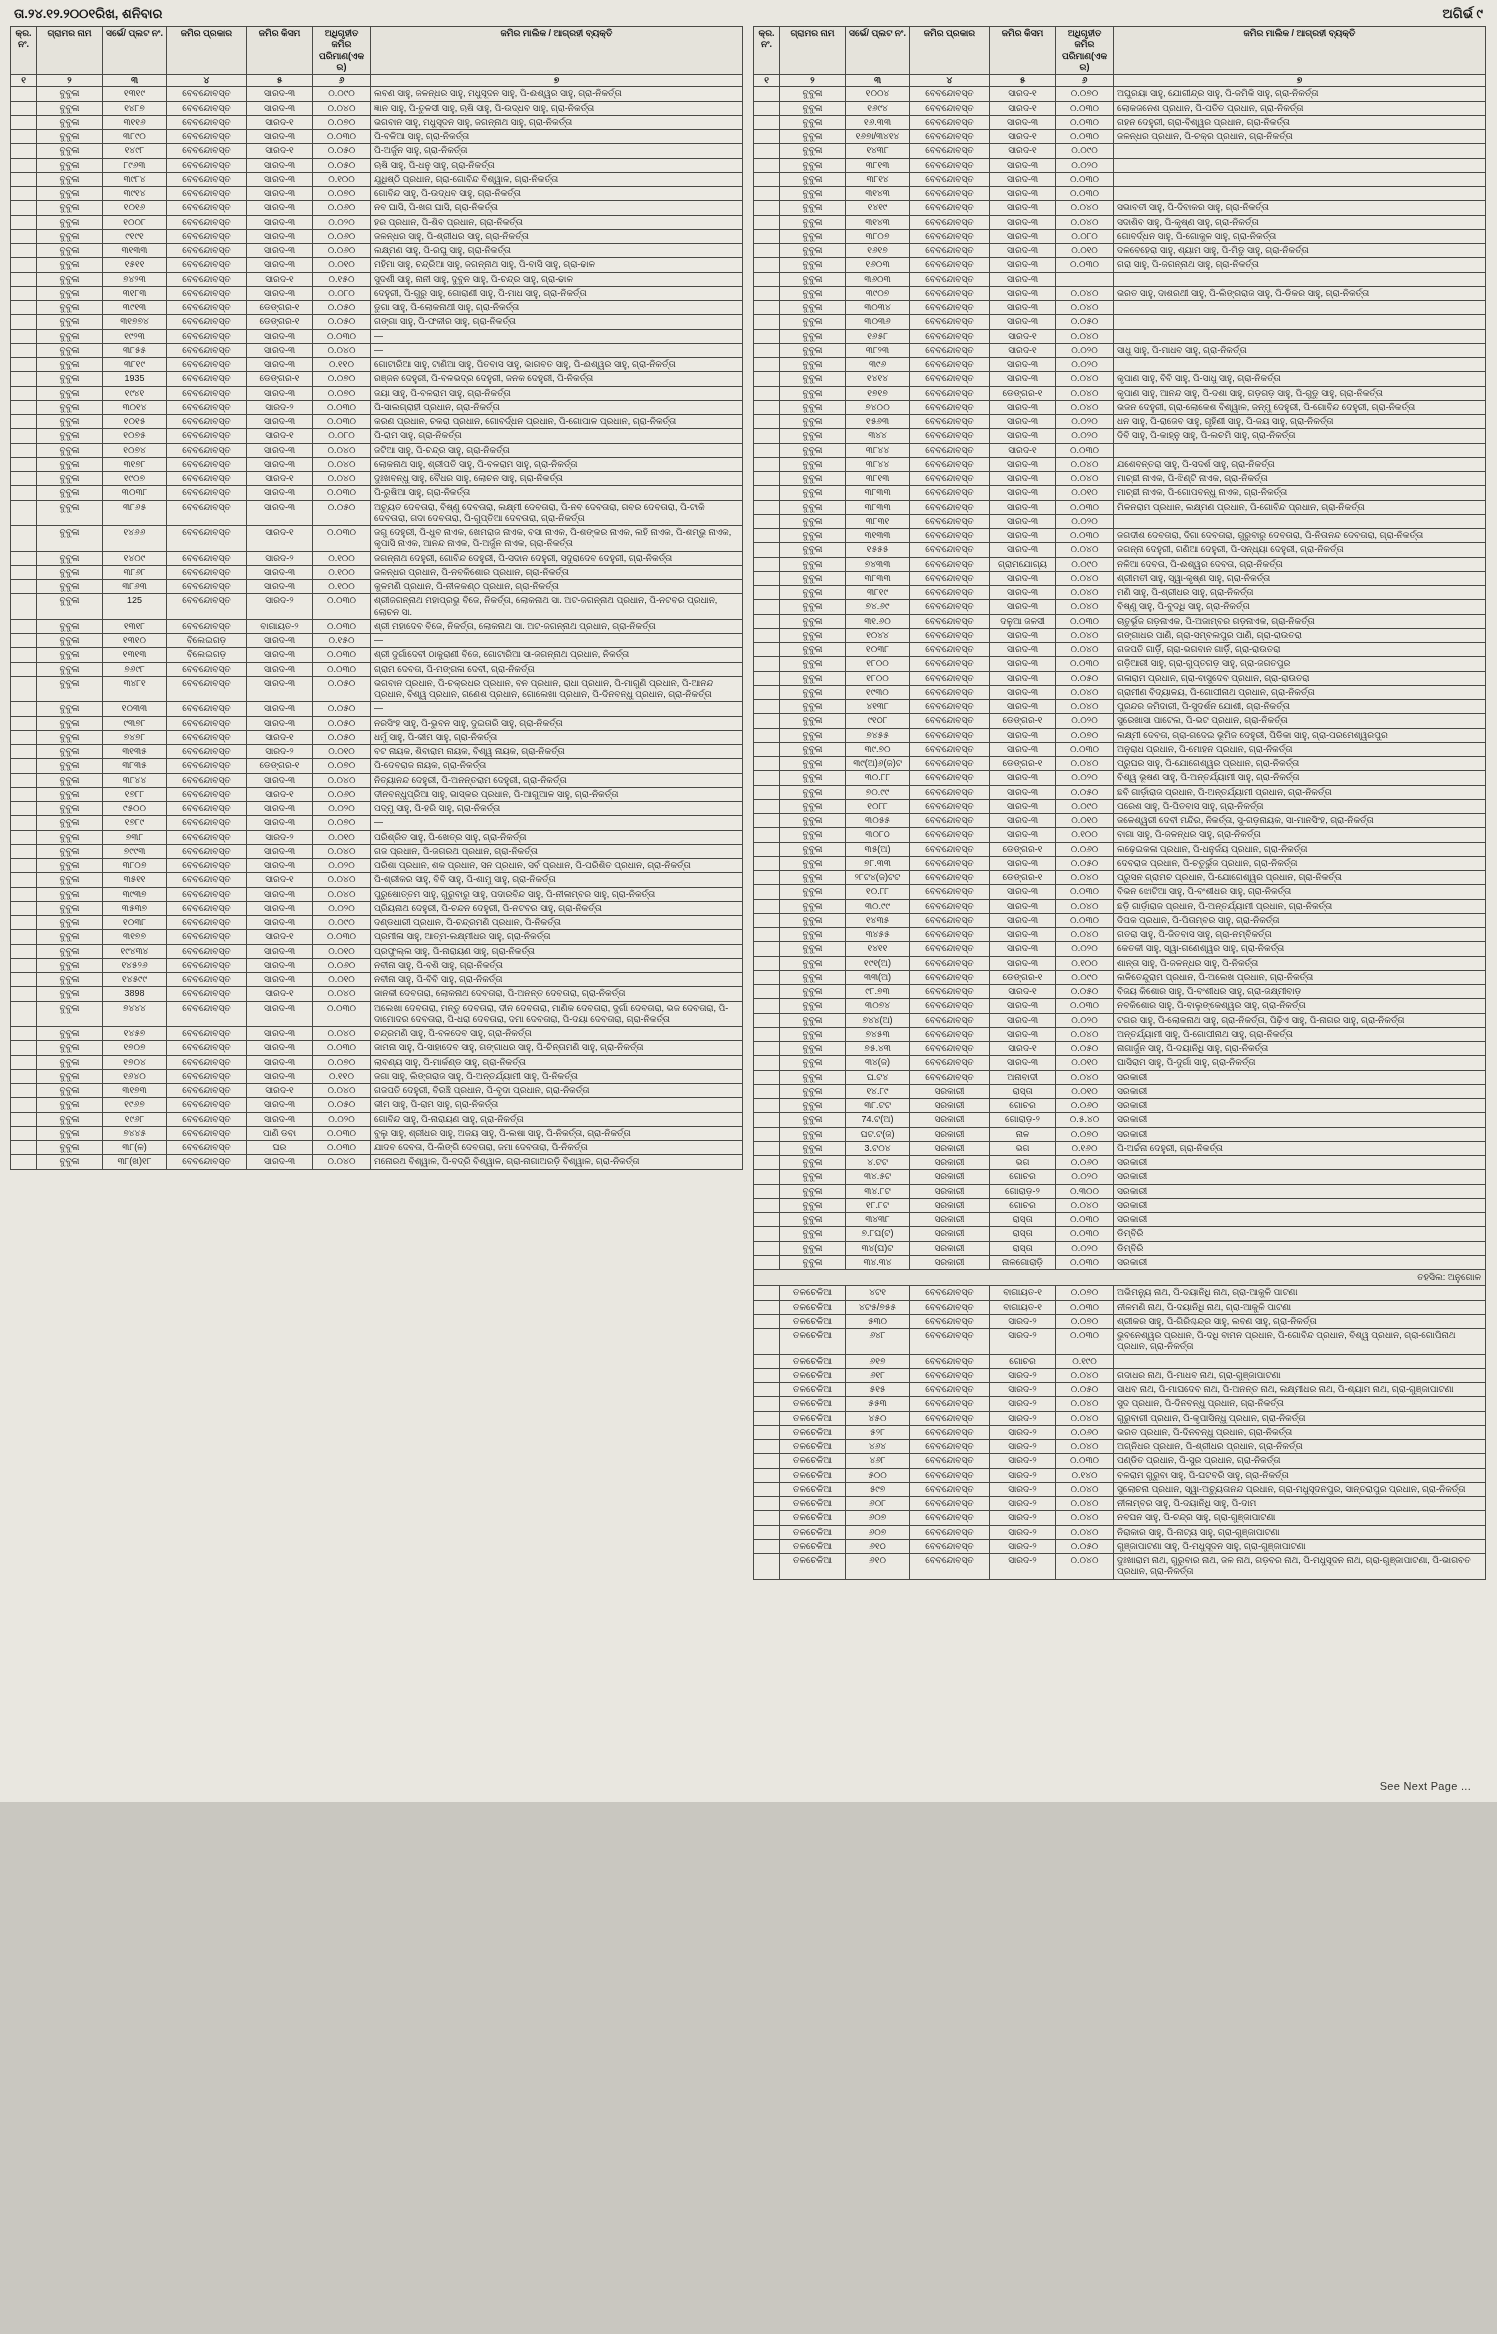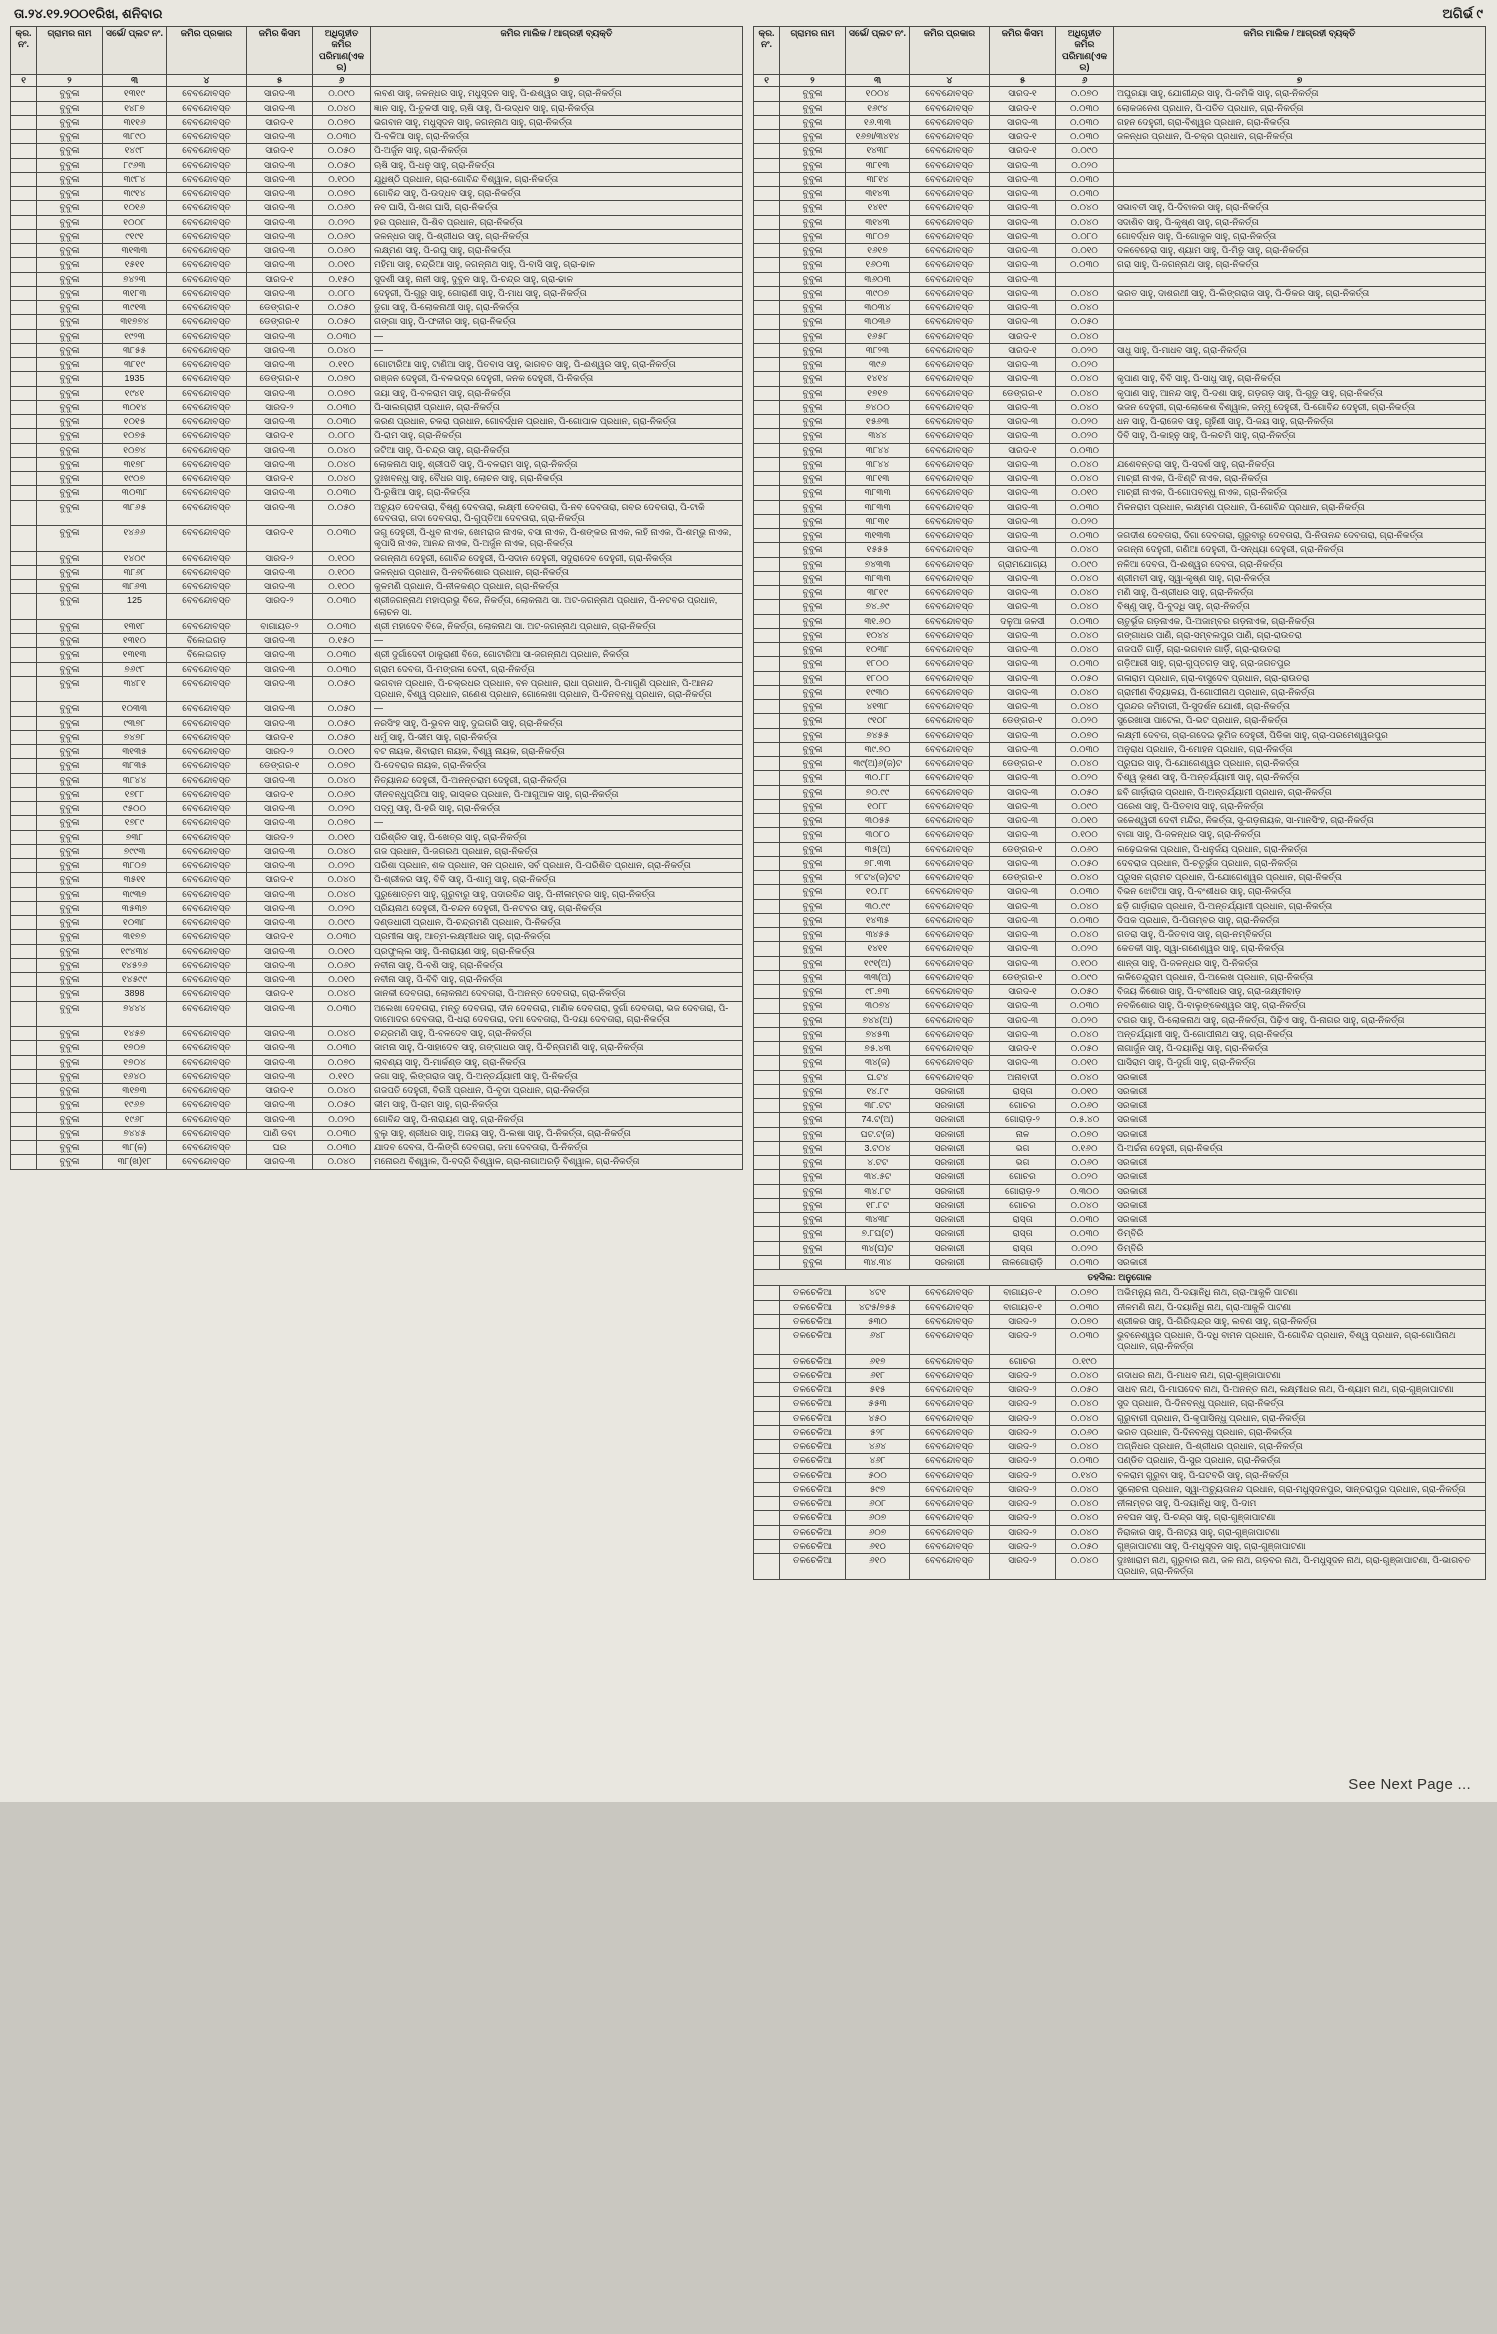--- a/index.html
+++ b/index.html
@@ -57,30 +57,30 @@
   .col-type{width:80px;}
   .col-kisam{width:66px;}
   .col-area{width:58px;}
   .col-owner{width:auto;}
   td.c-sl, td.c-plot, td.c-kisam, td.c-area{text-align:center;}
   td.c-village{text-align:center;}
   td.c-type{text-align:center;}
   td.c-owner{text-align:left;}
   tr.numrow th{font-weight:bold;padding:0 2px;background:#eceae3;}
   tr.section-row td{
-    font-weight:bold;
-    text-align:center;
+    font-weight:normal;
+    text-align:right;
     padding:2px 4px;
     background:#e5e3db;
   }
   .see-next{
     position:absolute;
     right:26px;
     bottom:10px;
-    font-size:15px;
+    font-size:11px;
     color:#33332f;
     letter-spacing:0.3px;
   }
 </style>
 </head>
 <body>
 
 <div class="page">
 
   <div class="page-header">

